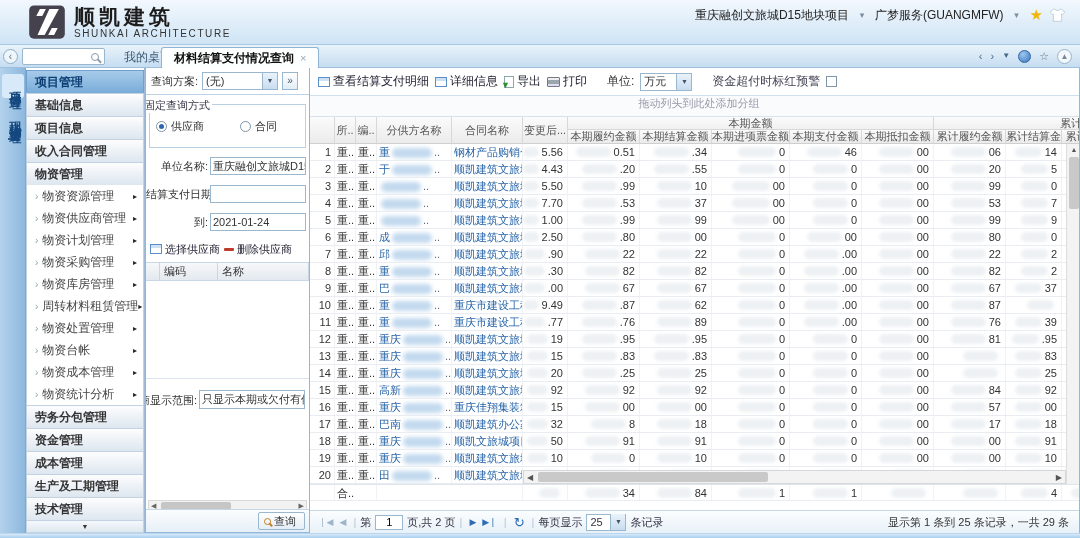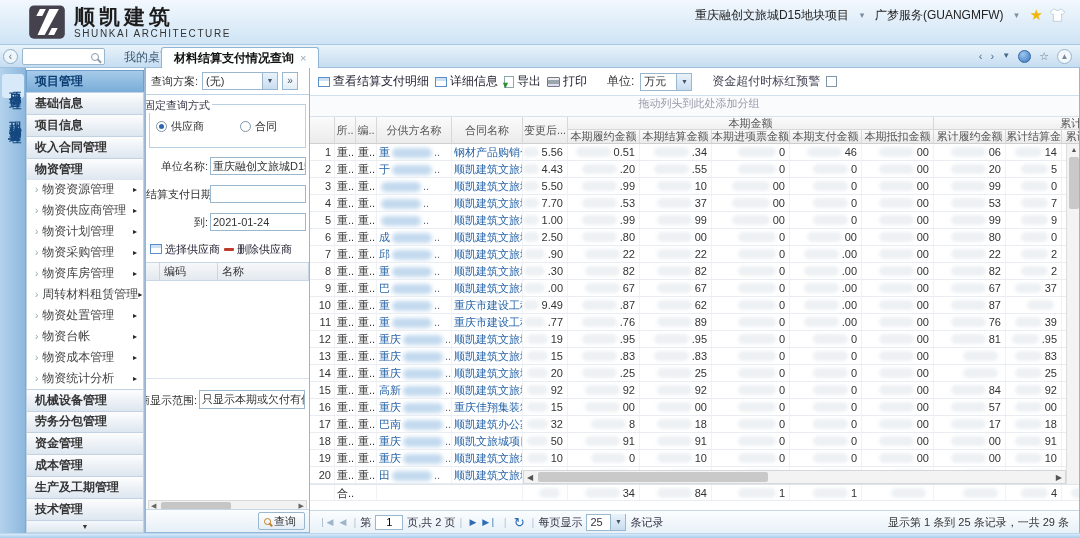--- a/index.html
+++ b/index.html
@@ -297,23 +297,20 @@
         <span class="arr">›</span>
         <span class="lbl2">物资成本管理</span>
         <span class="exp">▸</span>
       </div>
       <div class="si sub">
         <span class="arr">›</span>
         <span class="lbl2">物资统计分析</span>
         <span class="exp">▸</span>
       </div>
       <div class="si group">
-        <span class="lbl2">机械设备管理</span>
-      </div>
-      <div class="si group">
         <span class="lbl2">劳务分包管理</span>
       </div>
       <div class="si group">
         <span class="lbl2">资金管理</span>
       </div>
       <div class="si group">
         <span class="lbl2">成本管理</span>
       </div>
       <div class="si group">
         <span class="lbl2">生产及工期管理</span>

